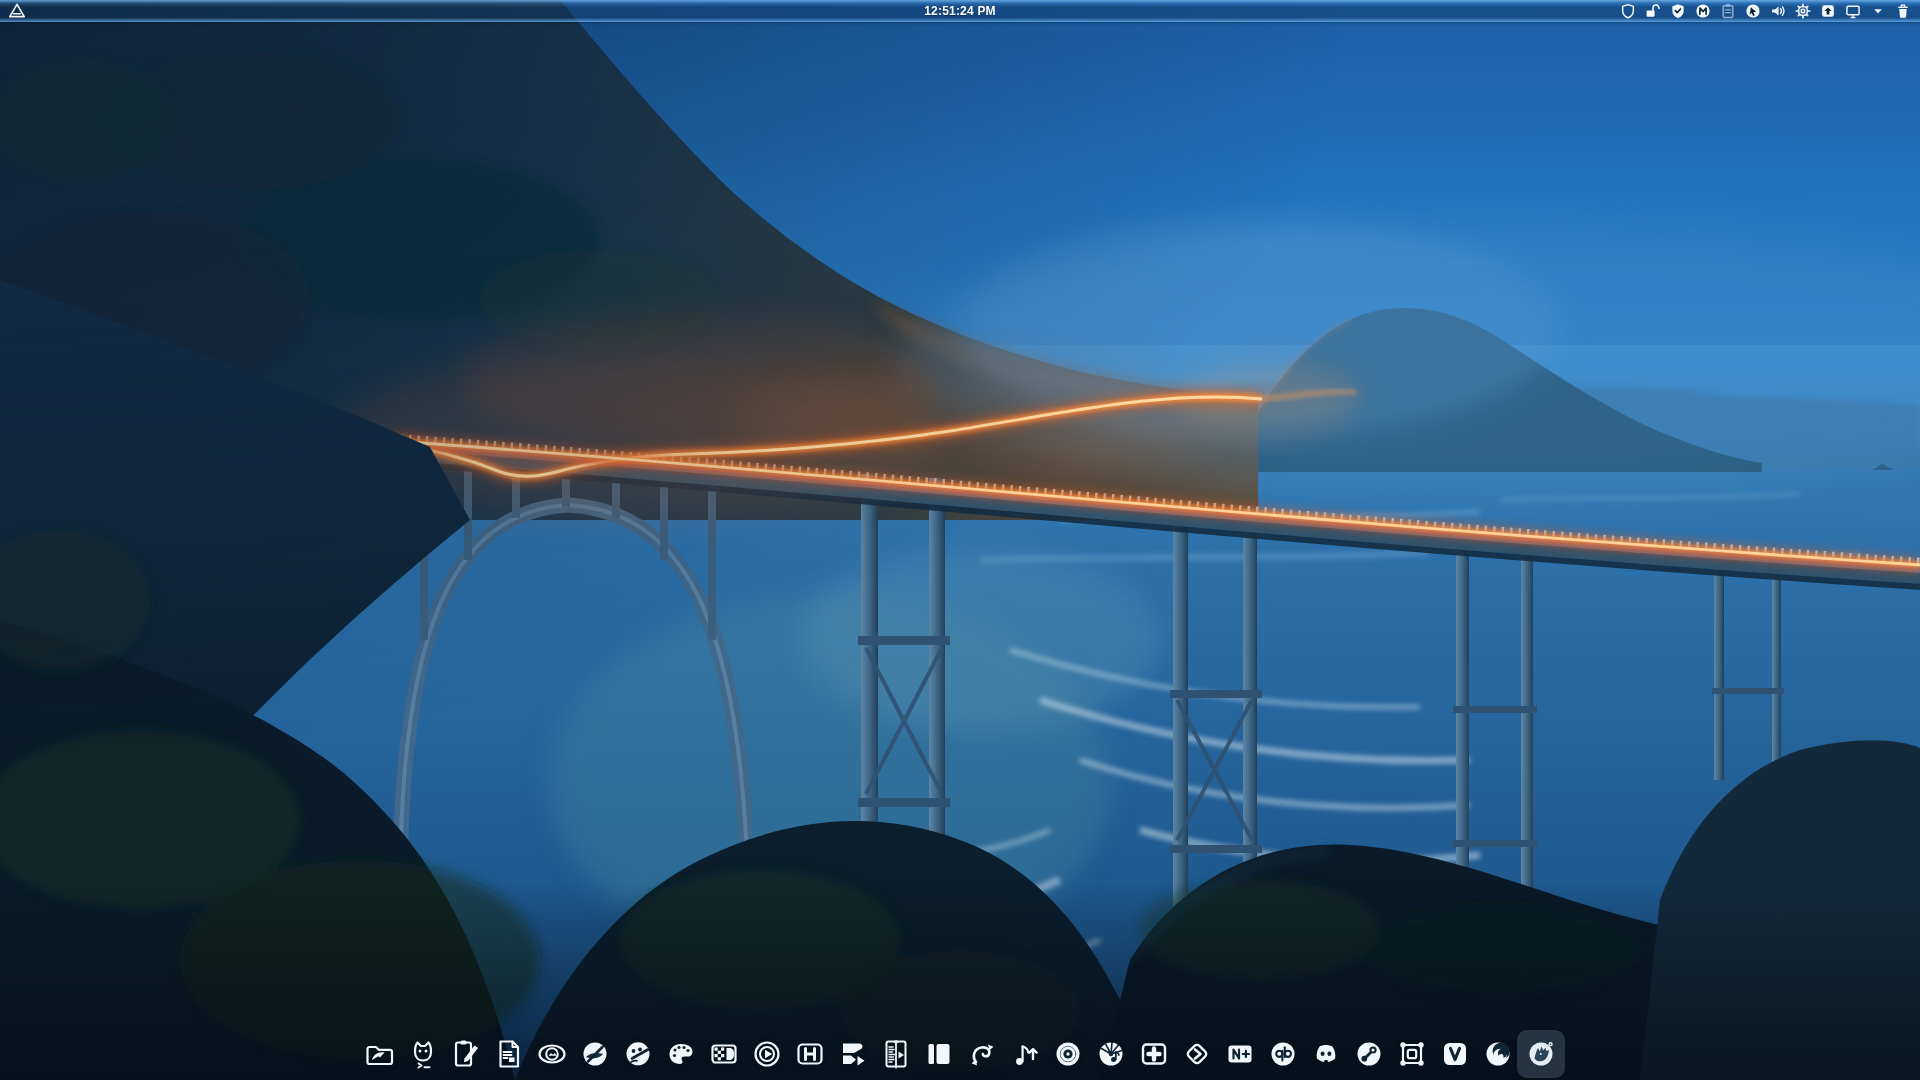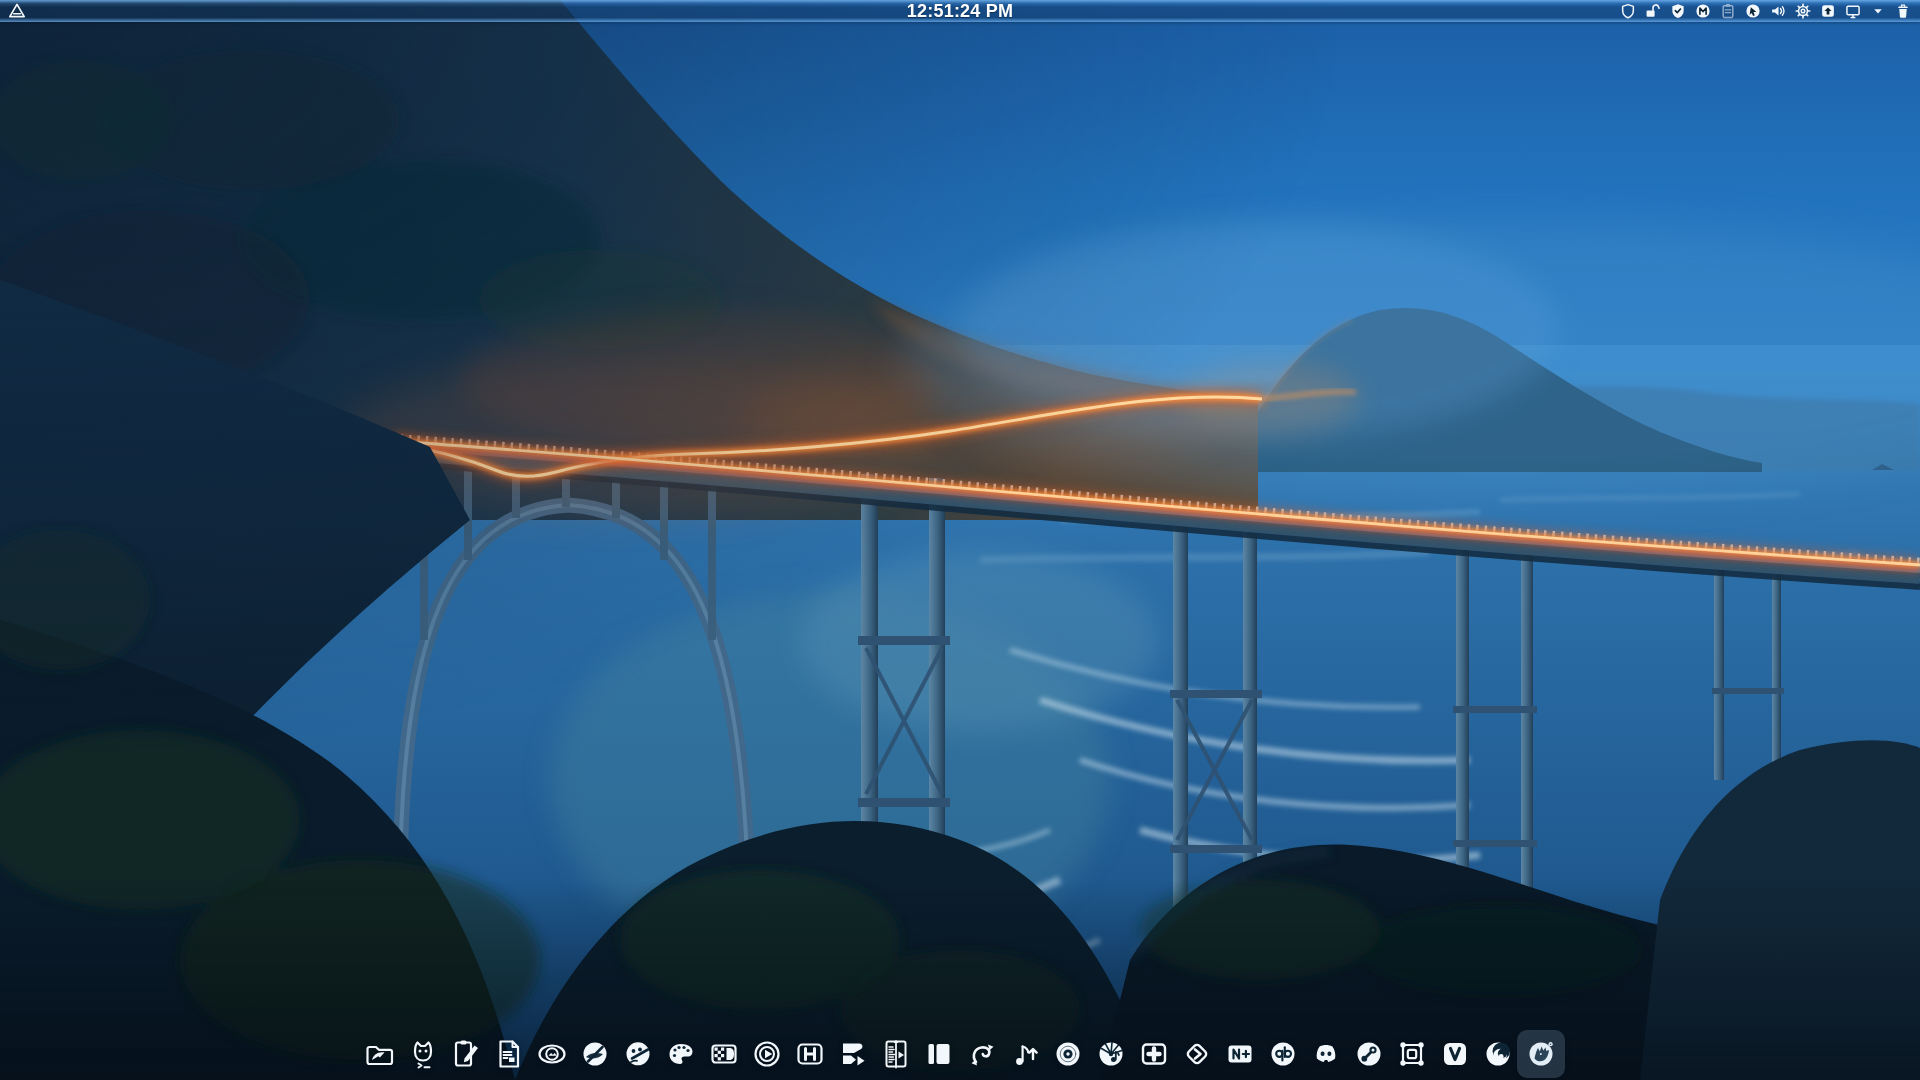--- a/index.html
+++ b/index.html
@@ -13,21 +13,21 @@
     background:linear-gradient(180deg,
       rgba(115,178,236,.85) 0%,
       rgba(66,130,196,.38) 16%,
       rgba(20,60,106,.40) 32%,
       rgba(18,56,100,.44) 80%,
       rgba(104,170,232,.80) 100%);
     box-shadow:0 1px 3px rgba(0,18,38,.35);}
   button{background:none;border:0;padding:0;margin:0;cursor:default;display:flex;align-items:center;justify-content:center;}
   .menu-btn{margin-left:7px;width:20px;height:20px;}
   .clock{position:absolute;left:50%;top:0;height:22px;transform:translateX(-50%);
-    display:flex;align-items:center;color:#fff;font-size:18px;font-weight:bold;
+    display:flex;align-items:center;color:#fff;font-size:12px;font-weight:bold;
     letter-spacing:.2px;text-shadow:0 1px 1px rgba(0,30,60,.55);}
   .tray{margin-left:auto;display:flex;align-items:center;gap:9px;padding-right:9px;}
   .ti{width:16px;height:16px;}
   .ti svg{width:16px;height:16px;}
   .dim{opacity:.55;}
 
   
   .dock{position:absolute;left:0;right:0;bottom:11px;z-index:10;
     display:flex;justify-content:center;align-items:center;gap:13px;}
   .dk{width:30px;height:30px;position:relative;

